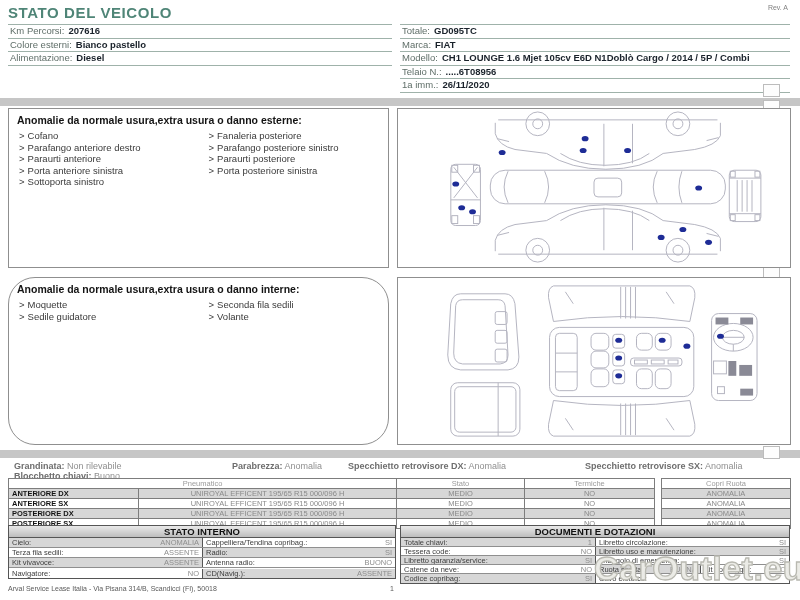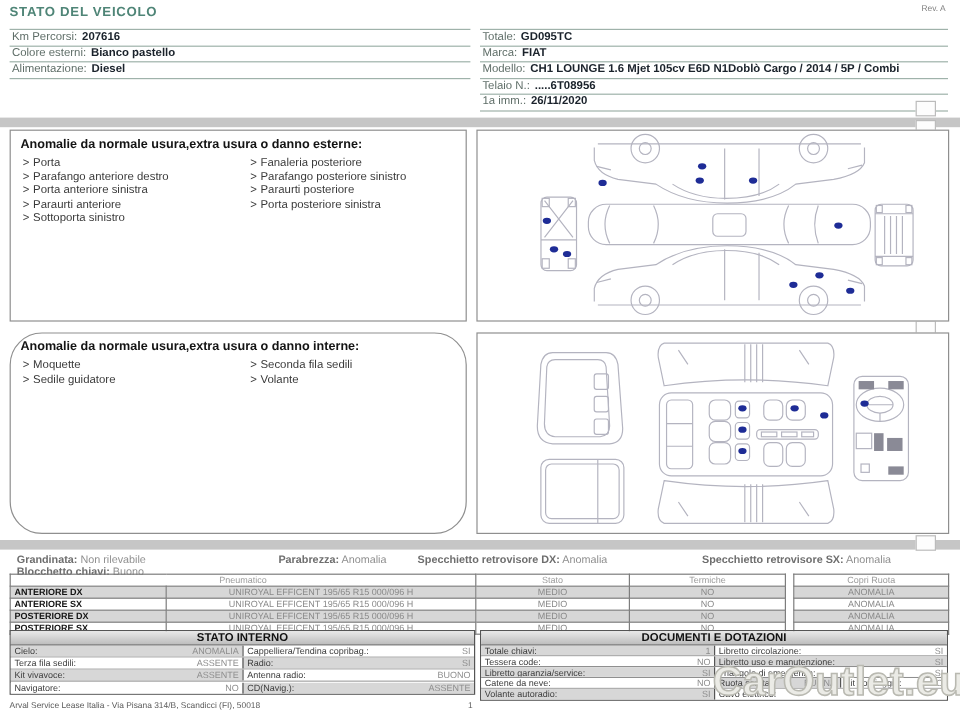--- a/index.html
+++ b/index.html
@@ -2,21 +2,21 @@
 <html><head>
 <meta charset="utf-8">
 <style>
   * { margin:0; padding:0; box-sizing:border-box; }
   html,body { width:800px; height:600px; background:#fff; overflow:hidden;
     font-family:"Liberation Sans", sans-serif; }
   .abs { position:absolute; }
   #page { position:relative; width:800px; height:600px; background:#fff; }
 
   
-  #page-title { left:8px; top:4px; font-size:11px; font-weight:bold; color:#4f8577; letter-spacing:.6px; }
+  #page-title { left:8px; top:4px; font-size:15px; font-weight:bold; color:#4f8577; letter-spacing:.6px; }
   #rev { right:12px; top:4px; font-size:7px; color:#808080; }
   .info-block { border-top:1px solid #9fb2aa; }
   #info-left  { left:8px;   top:24px; width:384px; }
   #info-right { left:400px; top:24px; width:390px; }
   .info-row { border-bottom:1px solid #9fb2aa; padding:1px 2px; min-height:12px; font-size:9.5px; line-height:10.5px; }
   .info-label { color:#5f6e68; margin-right:4px; }
   .info-value { color:#1a222b; font-weight:bold; }
 
   
   .band { left:0; width:800px; height:8px; background:#c6c6c6; }
@@ -126,24 +126,24 @@
 
   <div class="abs margin-box" style="top:84px"></div>
   <div class="abs margin-box" style="top:100px"></div>
   <div class="abs margin-box" style="top:267px"></div>
   <div class="abs margin-box" style="top:446px"></div>
 
   <div class="abs anom-box" id="ext-box">
     <div class="anom-title">Anomalie da normale usura,extra usura o danno esterne:</div>
     <div class="anom-cols">
       <div class="anom-col">
-        <div class="anom-item"><span class="bullet">&gt;</span><span>Porta</span></div>
+        <div class="anom-item"><span class="bullet">&gt;</span><span>Cofano</span></div>
         <div class="anom-item"><span class="bullet">&gt;</span><span>Parafango anteriore destro</span></div>
+        <div class="anom-item"><span class="bullet">&gt;</span><span>Paraurti anteriore</span></div>
         <div class="anom-item"><span class="bullet">&gt;</span><span>Porta anteriore sinistra</span></div>
-        <div class="anom-item"><span class="bullet">&gt;</span><span>Paraurti anteriore</span></div>
         <div class="anom-item"><span class="bullet">&gt;</span><span>Sottoporta sinistro</span></div>
       </div>
       <div class="anom-col">
         <div class="anom-item"><span class="bullet">&gt;</span><span>Fanaleria posteriore</span></div>
         <div class="anom-item"><span class="bullet">&gt;</span><span>Parafango posteriore sinistro</span></div>
         <div class="anom-item"><span class="bullet">&gt;</span><span>Paraurti posteriore</span></div>
         <div class="anom-item"><span class="bullet">&gt;</span><span>Porta posteriore sinistra</span></div>
       </div>
     </div>
   </div>
@@ -447,21 +447,21 @@
           <span class="kv-lab">Ruota scorta:</span>
           <span class="kv-val">BUONA</span>
         </div>
       <div class="kv-cell w23 wh">
           <span class="kv-lab">Kit gonfiaggio:</span>
           <span class="kv-val">NO</span>
         </div>
     </div>
     <div class="kv-row">
       <div class="kv-cell half sh">
-          <span class="kv-lab">Volante autoradio:</span>
+          <span class="kv-lab">Codice copribag:</span>
           <span class="kv-val">SI</span>
         </div>
       <div class="kv-cell half wh">
           <span class="kv-lab">Cavo elettrico:</span>
           <span class="kv-val"></span>
         </div>
     </div>
   </div>
 
   <div class="abs" id="footer-left">Arval Service Lease Italia - Via Pisana 314/B, Scandicci (FI), 50018</div>

